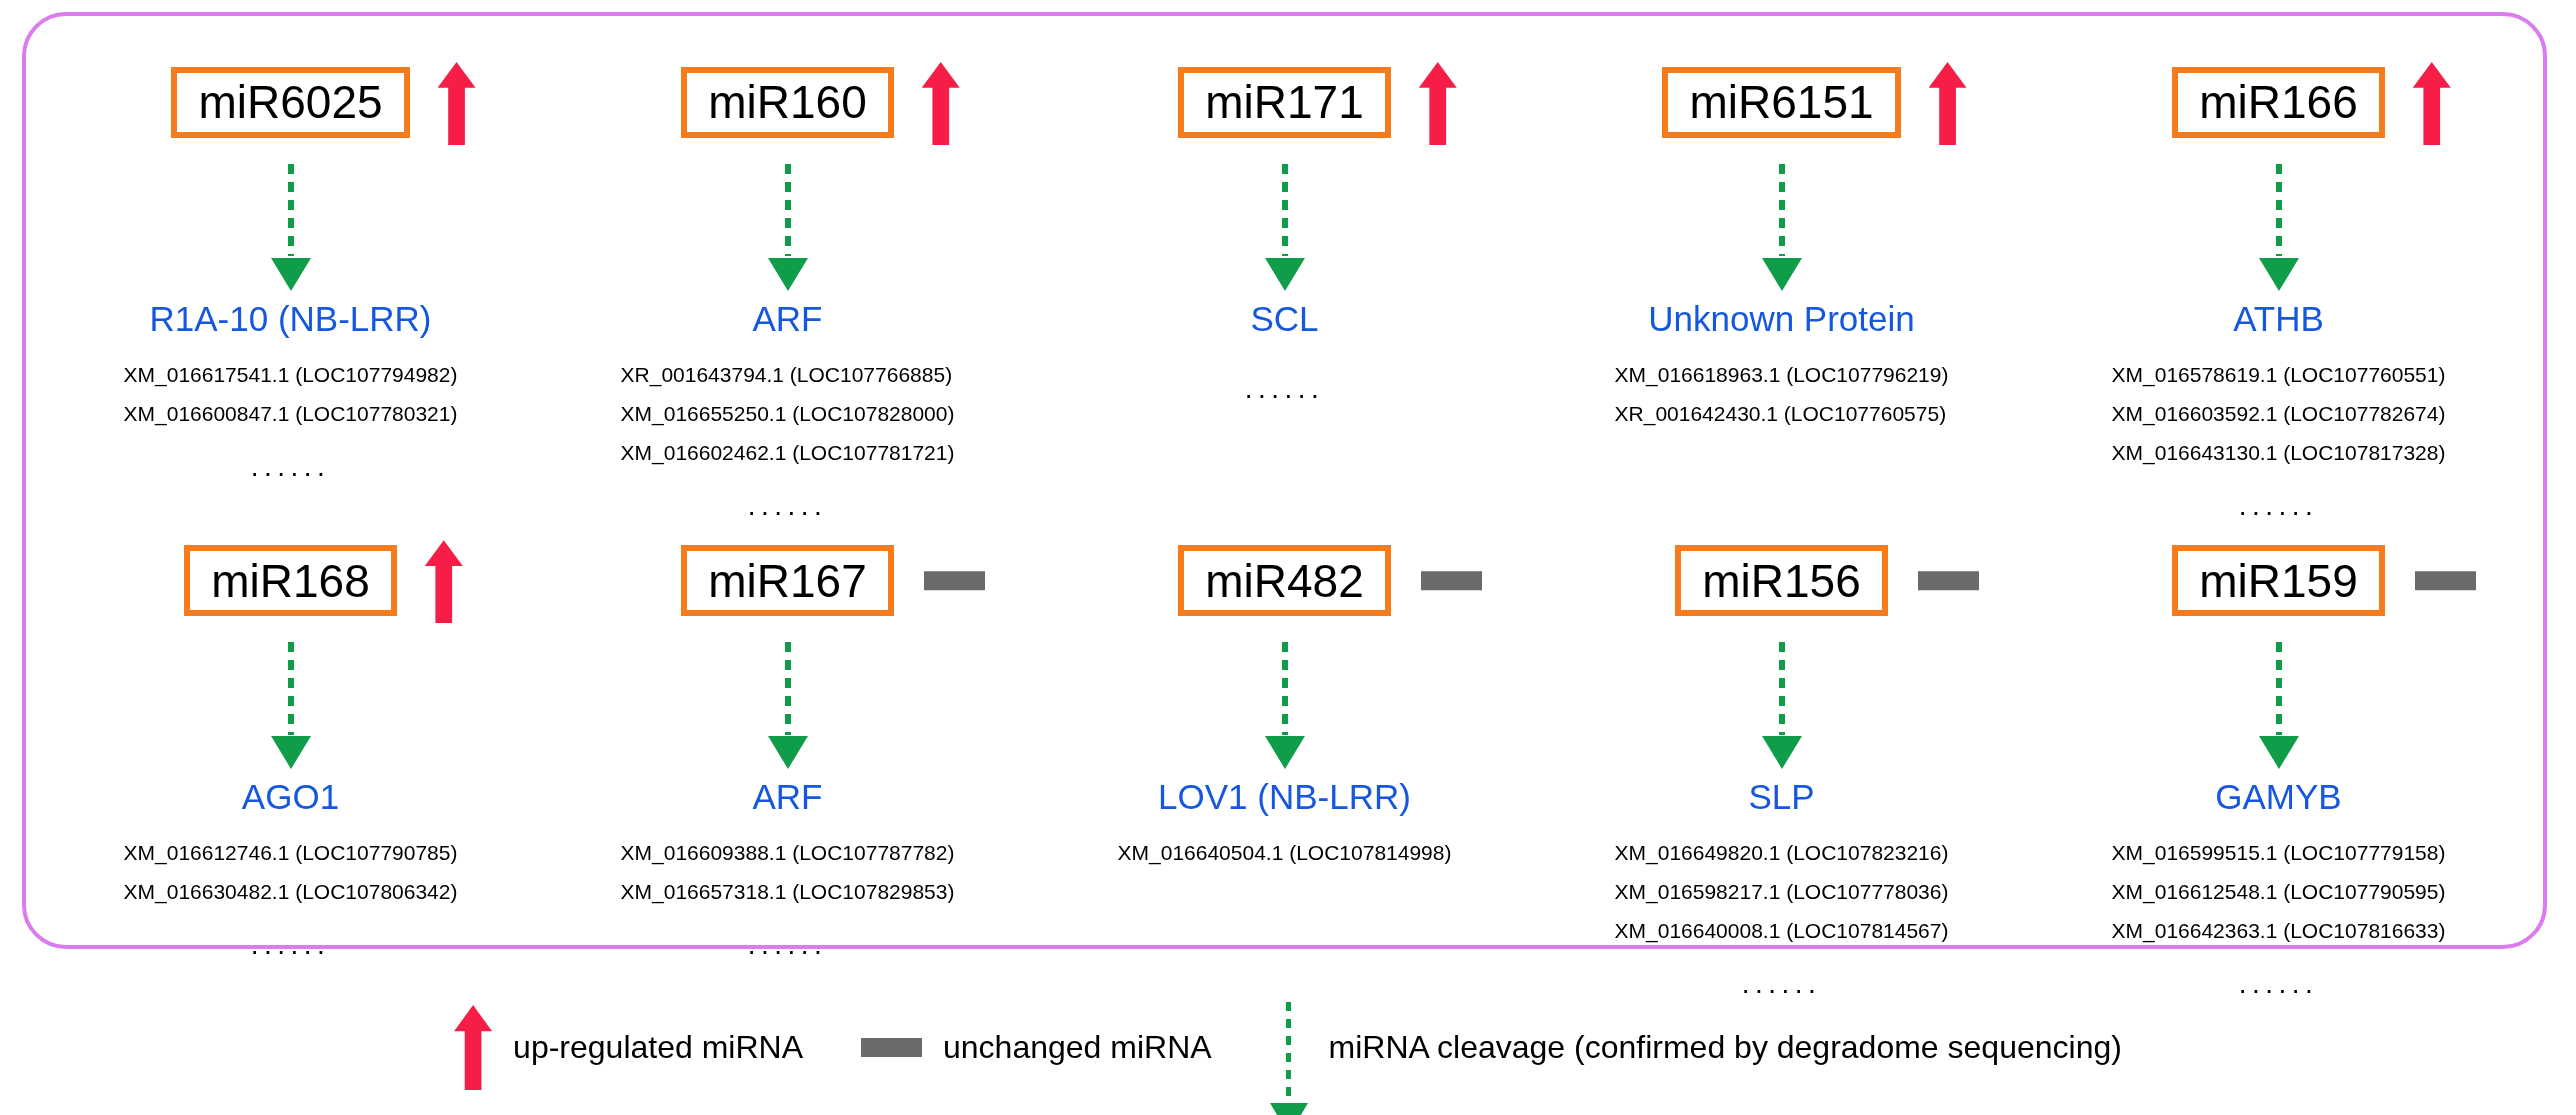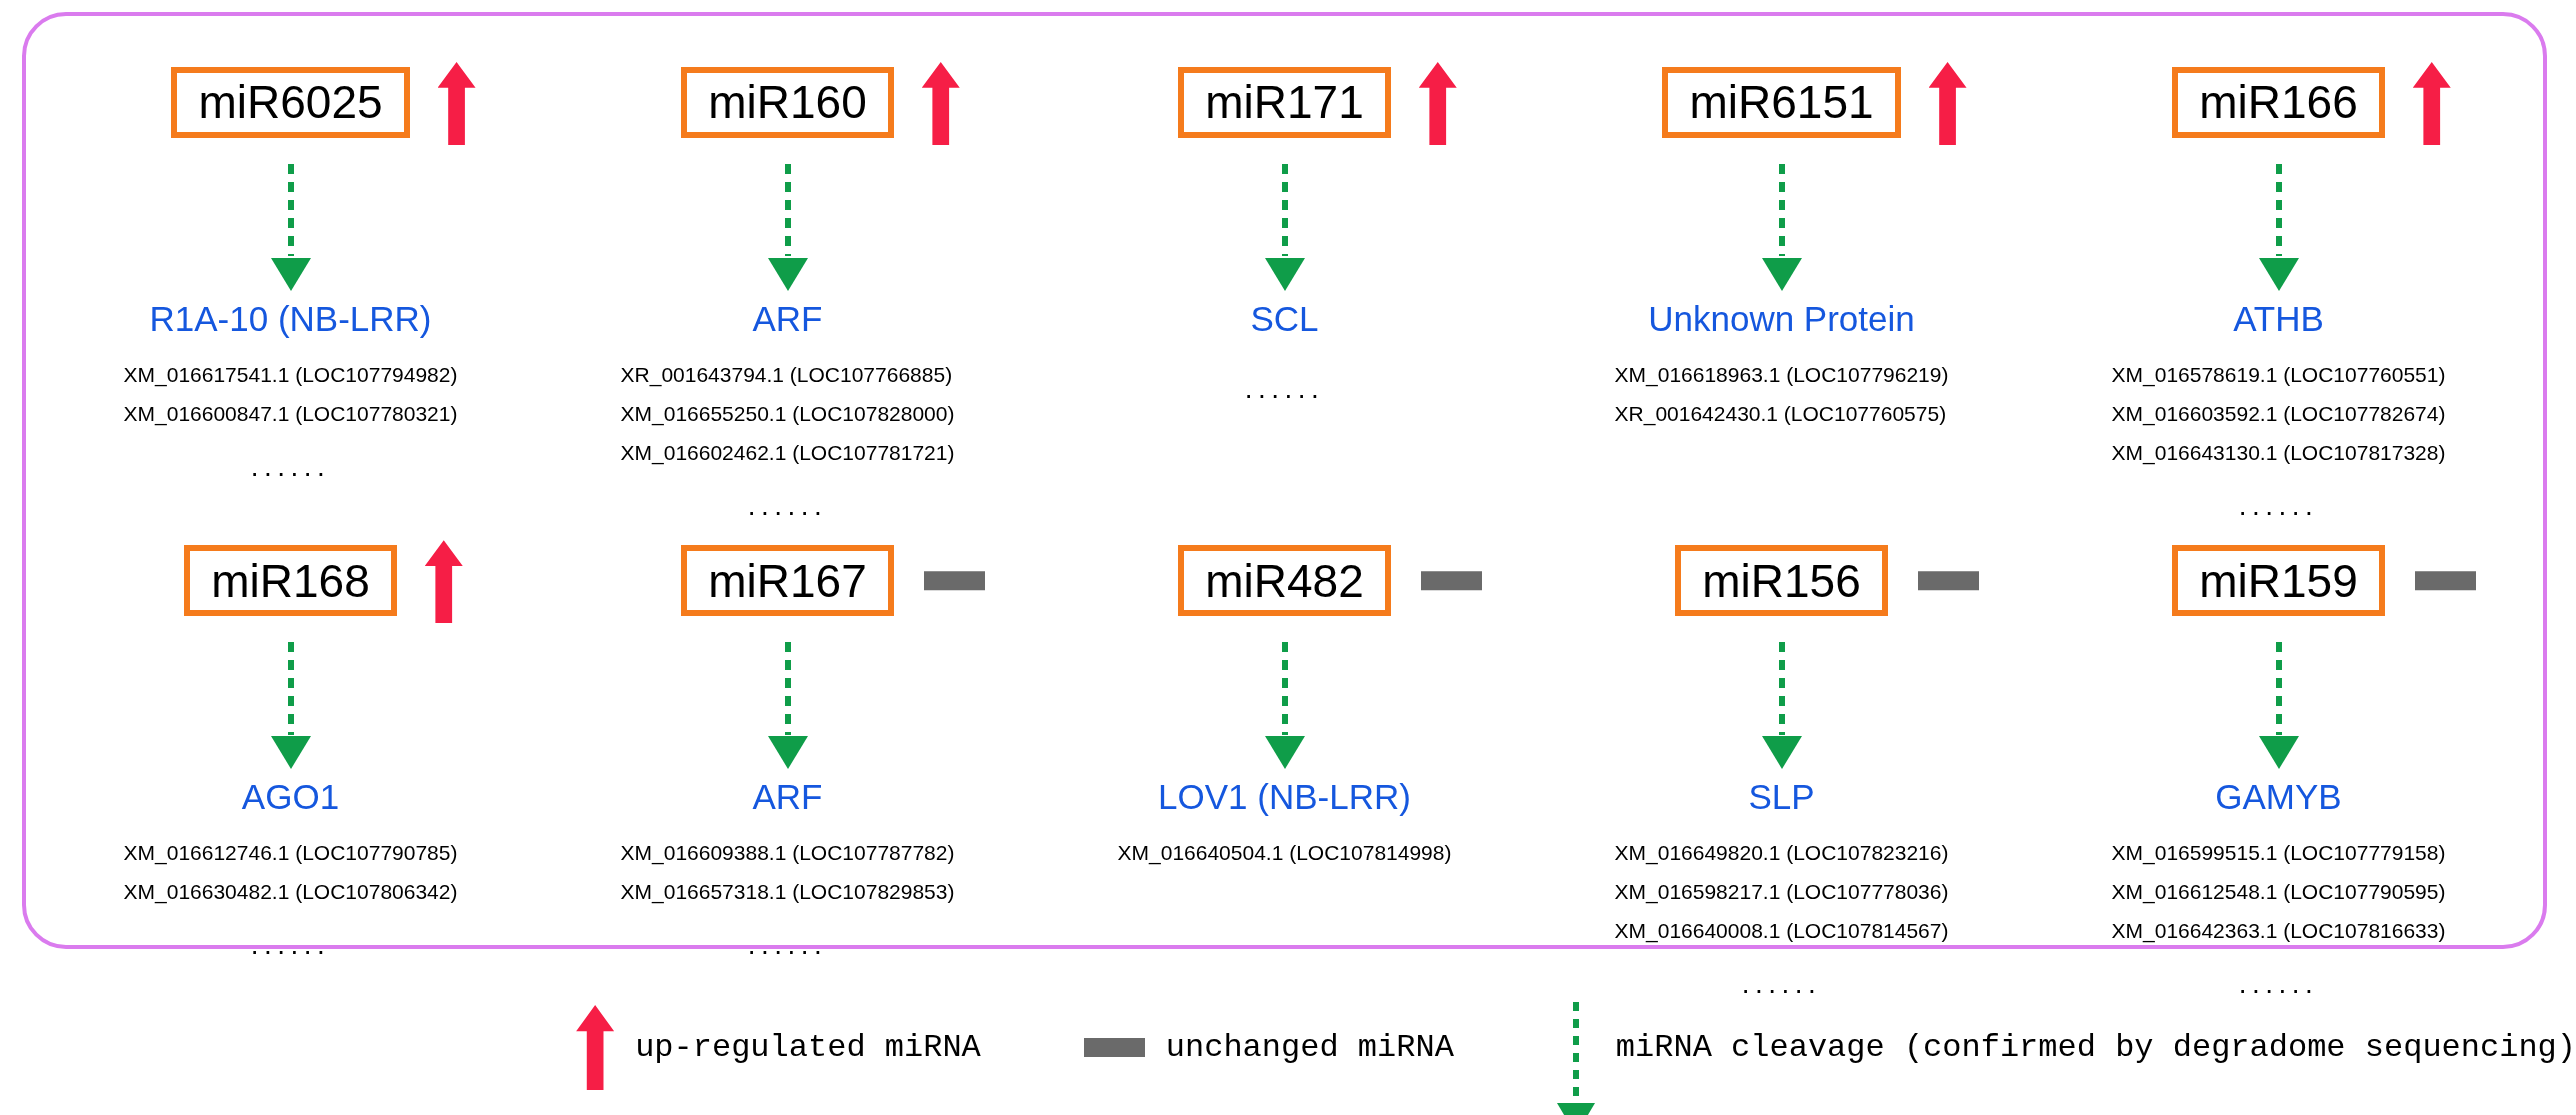--- a/index.html
+++ b/index.html
@@ -37,24 +37,24 @@
   }
   .cleave .tri{
     width:0;height:0;border-left:20px solid transparent;border-right:20px solid transparent;
     border-top:33px solid var(--green-arrow,#0F9D49);margin-top:1.2px;
   }
   .target{color:var(--blue-target,#1557DE);font-size:35px;margin:8.5px 0 16px;white-space:nowrap;}
   .acc{font-size:21px;line-height:39px;white-space:nowrap;}
   .dots{font-size:28px;letter-spacing:5.5px;margin-top:18px;}
   .legend{
     position:absolute;left:0;top:981px;width:100%;
-    display:flex;justify-content:flex-end;align-items:center;font-family:Liberation Mono, monospace;
+    display:flex;justify-content:center;align-items:center;
   }
   .legend-item{display:flex;align-items:center;}
-  .legend-item + .legend-item{margin-left:103px;}
+  .legend-item + .legend-item{margin-left:58px;}
   .legend-label{font-size:32px;margin-left:21px;white-space:nowrap;}
   .legend .up-arrow-l{
     width:38px;height:85px;background:var(--red-arrow,#F61E46);
     clip-path:polygon(50% 0,100% 31%,72% 31%,72% 100%,28% 100%,28% 31%,0 31%);
   }
   .legend .dash-l{width:61px;height:19.5px;background:var(--gray-dash,#6A6A6A);}
   .legend .cleave-l{display:flex;flex-direction:column;align-items:center;height:133px;transform:translateY(21px);}
   .legend .cleave-l .stem{
     width:5.5px;flex:1;
     background:repeating-linear-gradient(to bottom,var(--green-arrow,#0F9D49) 0 9px,transparent 9px 17px);

